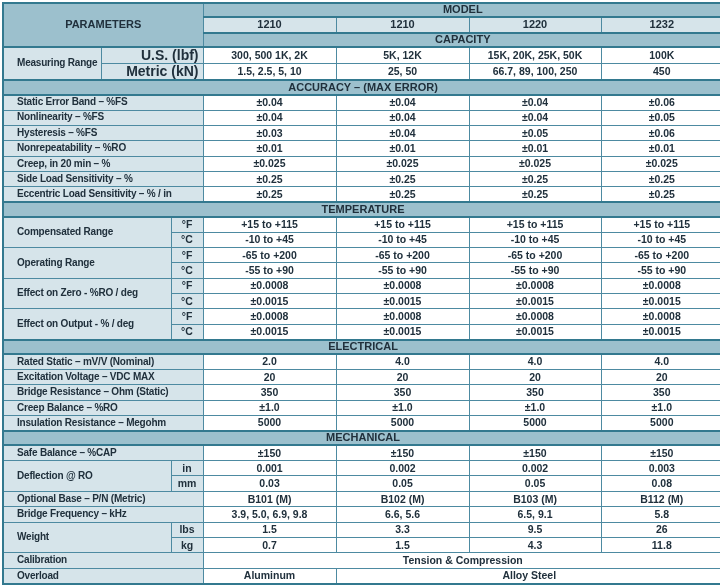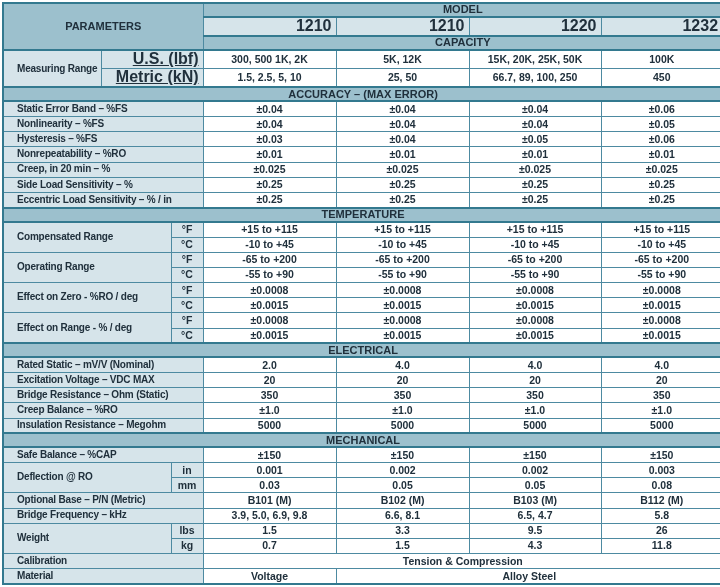--- a/index.html
+++ b/index.html
@@ -13,24 +13,24 @@
     border:1px solid var(--grid,#4d8aa1);
     color:var(--text,#20303c);
     font-weight:bold;font-size:10.5px;line-height:1.05;
     padding:0 4px;white-space:nowrap;overflow:hidden;
     vertical-align:middle;
   }
   tr{height:15px;}
   tr.hdr{height:14px;}
   tr.hdr td.kind-section{border-top:2px solid var(--outer,#33798f);border-bottom:2px solid var(--outer,#33798f);}
   .kind-section{background:var(--header-bg,#9cc0cd);text-align:center;font-size:11px;}
-  .kind-model{background:var(--light-bg,#d6e4ea);text-align:right;font-size:16px;}
+  .kind-model{background:var(--light-bg,#d6e4ea);text-align:center;font-size:11px;}
   .kind-label{background:var(--light-bg,#d6e4ea);text-align:left;font-size:10px;letter-spacing:-0.2px;padding:0 13px;}
   .kind-unit{background:var(--light-bg,#d6e4ea);text-align:center;}
-  .kind-unitr{background:var(--light-bg,#d6e4ea);text-align:right;font-size:16px;text-decoration:underline;}
+  .kind-unitr{background:var(--light-bg,#d6e4ea);text-align:right;font-size:14px;}
   .kind-value{background:var(--value-bg,#ffffff);text-align:center;}
 </style>
 </head>
 <body>
 
 <table data-name="spec-table">
   <colgroup>
     <col style="width:98px">
       <col style="width:70px">
       <col style="width:32px">
@@ -162,21 +162,21 @@
         <td class="kind-value" data-name="value-cell">±0.0008</td>
       </tr>
       <tr class="" data-name="table-row">
         <td class="kind-unit" data-name="unit-cell">°C</td>
         <td class="kind-value" data-name="value-cell">±0.0015</td>
         <td class="kind-value" data-name="value-cell">±0.0015</td>
         <td class="kind-value" data-name="value-cell">±0.0015</td>
         <td class="kind-value" data-name="value-cell">±0.0015</td>
       </tr>
       <tr class="" data-name="table-row">
-        <td colspan="2" rowspan="2" class="kind-label" data-name="row-label-cell">Effect on Range - % / deg</td>
+        <td colspan="2" rowspan="2" class="kind-label" data-name="row-label-cell">Effect on Output - % / deg</td>
         <td class="kind-unit" data-name="unit-cell">°F</td>
         <td class="kind-value" data-name="value-cell">±0.0008</td>
         <td class="kind-value" data-name="value-cell">±0.0008</td>
         <td class="kind-value" data-name="value-cell">±0.0008</td>
         <td class="kind-value" data-name="value-cell">±0.0008</td>
       </tr>
       <tr class="" data-name="table-row">
         <td class="kind-unit" data-name="unit-cell">°C</td>
         <td class="kind-value" data-name="value-cell">±0.0015</td>
         <td class="kind-value" data-name="value-cell">±0.0015</td>
@@ -249,22 +249,22 @@
       <tr class="" data-name="table-row">
         <td colspan="3" class="kind-label" data-name="row-label-cell">Optional Base – P/N (Metric)</td>
         <td class="kind-value" data-name="value-cell">B101 (M)</td>
         <td class="kind-value" data-name="value-cell">B102 (M)</td>
         <td class="kind-value" data-name="value-cell">B103 (M)</td>
         <td class="kind-value" data-name="value-cell">B112 (M)</td>
       </tr>
       <tr class="" data-name="table-row">
         <td colspan="3" class="kind-label" data-name="row-label-cell">Bridge Frequency – kHz</td>
         <td class="kind-value" data-name="value-cell">3.9, 5.0, 6.9, 9.8</td>
-        <td class="kind-value" data-name="value-cell">6.6, 8.1</td>
-        <td class="kind-value" data-name="value-cell">6.5, 4.7</td>
+        <td class="kind-value" data-name="value-cell">6.6, 5.6</td>
+        <td class="kind-value" data-name="value-cell">6.5, 9.1</td>
         <td class="kind-value" data-name="value-cell">5.8</td>
       </tr>
       <tr class="" data-name="table-row">
         <td colspan="2" rowspan="2" class="kind-label" data-name="row-label-cell">Weight</td>
         <td class="kind-unit" data-name="unit-cell">lbs</td>
         <td class="kind-value" data-name="value-cell">1.5</td>
         <td class="kind-value" data-name="value-cell">3.3</td>
         <td class="kind-value" data-name="value-cell">9.5</td>
         <td class="kind-value" data-name="value-cell">26</td>
       </tr>
@@ -273,18 +273,18 @@
         <td class="kind-value" data-name="value-cell">0.7</td>
         <td class="kind-value" data-name="value-cell">1.5</td>
         <td class="kind-value" data-name="value-cell">4.3</td>
         <td class="kind-value" data-name="value-cell">11.8</td>
       </tr>
       <tr class="" data-name="table-row">
         <td colspan="3" class="kind-label" data-name="row-label-cell">Calibration</td>
         <td colspan="4" class="kind-value" data-name="value-cell">Tension &amp; Compression</td>
       </tr>
       <tr class="" data-name="table-row">
-        <td colspan="3" class="kind-label" data-name="row-label-cell">Material</td>
-        <td class="kind-value" data-name="value-cell">Voltage</td>
+        <td colspan="3" class="kind-label" data-name="row-label-cell">Overload</td>
+        <td class="kind-value" data-name="value-cell">Aluminum</td>
         <td colspan="3" class="kind-value" data-name="value-cell">Alloy Steel</td>
       </tr>
     </tbody>
 </table>
 
 </body></html>

